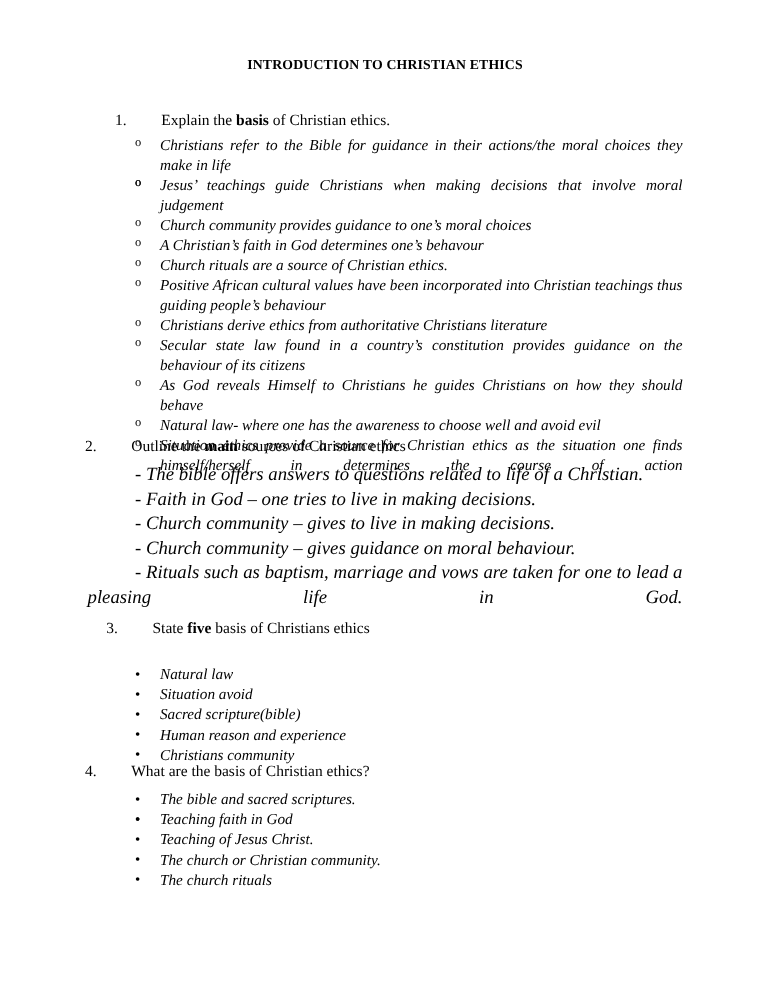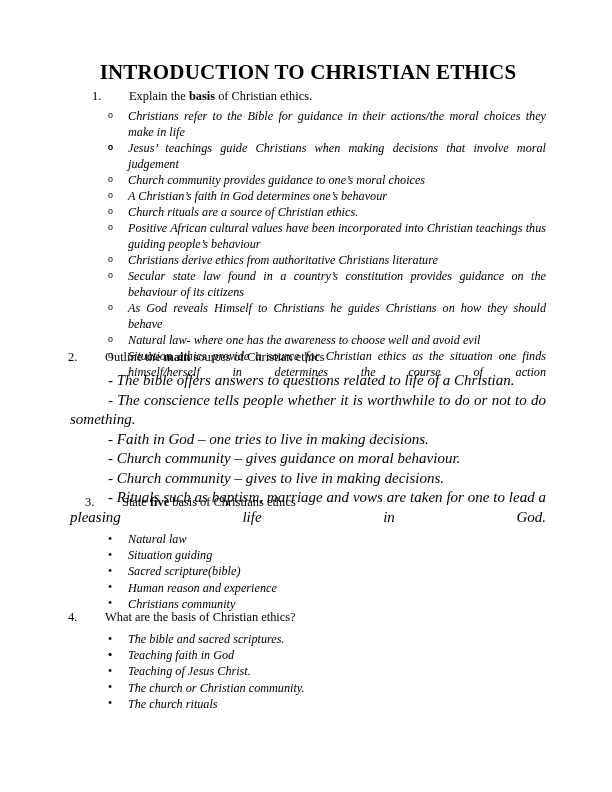--- a/index.html
+++ b/index.html
@@ -21,24 +21,24 @@
     left: 0;
     top: 0;
     width: 612px;
     height: 792px;
     background: #ffffff;
   }
 
   .doc-title {
     position: absolute;
     left: 70px;
-    top: 60px;
+    top: 46px;
     width: 476px;
     text-align: center;
-    font-size: 21px;
+    font-size: 11px;
     font-weight: bold;
     letter-spacing: 0.15px;
     line-height: 1.15;
   }
 
   
   .q-row {
     position: absolute;
     left: 68px;
     width: 478px;
@@ -135,34 +135,33 @@
     <div class="li hollow"><span class="marker">o</span><span>Natural law- where one has the awareness to choose well and avoid evil</span></div>
     <div class="li hollow justify-full"><span class="marker">o</span><span>Situation ethics provide a source for Christian ethics as the situation one finds himself/herself in determines the course of action</span></div>
   </div>
 
   <div class="q-row" style="top:349px;">
     <span class="q-num">2.</span><span class="q-text">Outline the </span><b class="q-text">main</b><span class="q-text"> sources of Christian ethics</span>
   </div>
 
   <div class="dash-list" style="top:371px;">
     <div class="dash-line">- The bible offers answers to questions related to life of a Christian.</div>
-    <div class="dash-line">- The conscience tells people whether it is worthwhile to do or not to do something.</div>
     <div class="dash-line">- Faith in God – one tries to live in making decisions.</div>
+    <div class="dash-line">- Church community – gives to live in making decisions.</div>
     <div class="dash-line">- Church community – gives guidance on moral behaviour.</div>
-    <div class="dash-line">- Church community – gives to live in making decisions.</div>
     <div class="dash-line full">- Rituals such as baptism, marriage and vows are taken for one to lead a pleasing life in God.</div>
   </div>
 
   <div class="q-row" style="top:494px;margin-left:17px;">
     <span class="q-num">3.</span><span class="q-text">State </span><b class="q-text">five</b><span class="q-text"> basis  of Christians ethics</span>
   </div>
 
   <div class="list" style="top:532px; left:108px;">
     <div class="li solid"><span class="marker">•</span><span>Natural law</span></div>
-    <div class="li solid"><span class="marker">•</span><span>Situation guiding</span></div>
+    <div class="li solid"><span class="marker">•</span><span>Situation avoid</span></div>
     <div class="li solid"><span class="marker">•</span><span>Sacred scripture(bible)</span></div>
     <div class="li solid"><span class="marker">•</span><span>Human reason  and  experience</span></div>
     <div class="li solid"><span class="marker">•</span><span>Christians community</span></div>
   </div>
 
   <div class="q-row" style="top:609px;">
     <span class="q-num">4.</span><span class="q-text">What are the basis of Christian ethics?</span><b class="q-text"></b><span class="q-text"></span>
   </div>
 
   <div class="list" style="top:632px; left:108px;">

